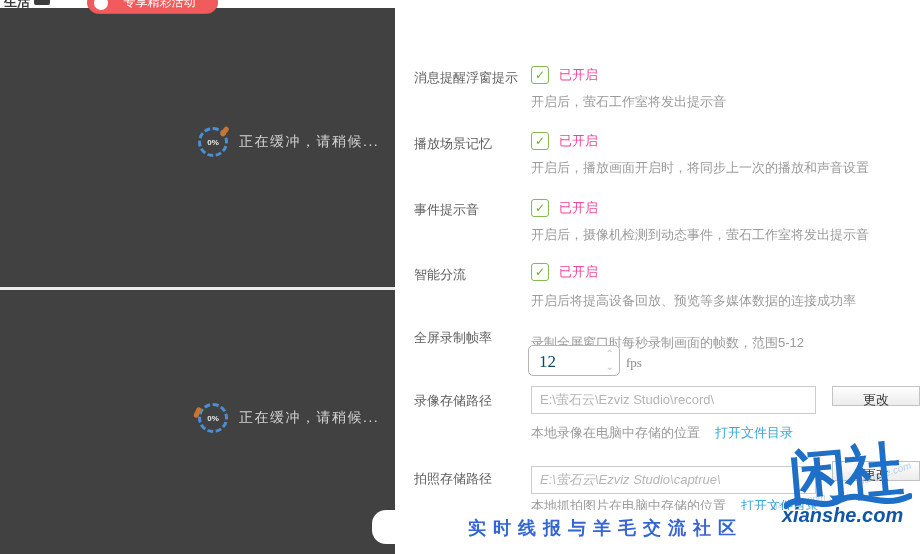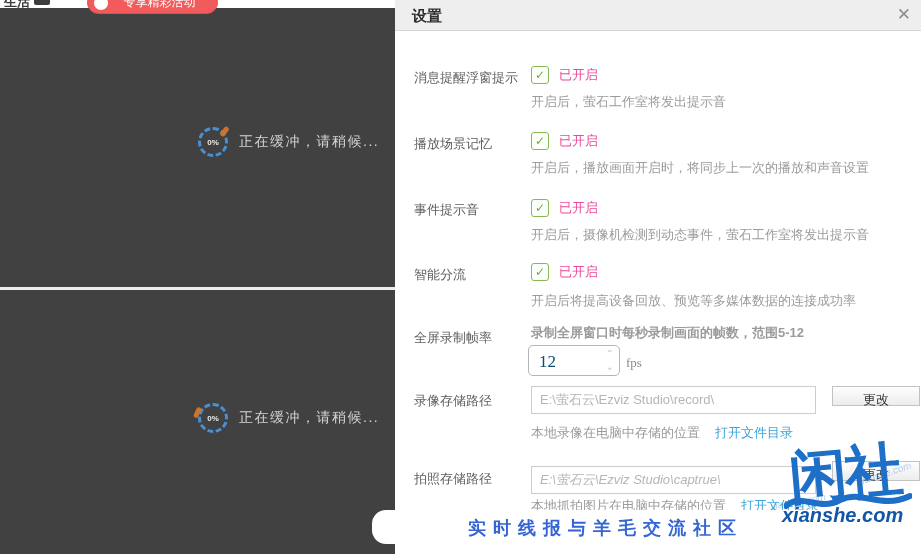--- a/index.html
+++ b/index.html
@@ -111,24 +111,20 @@
 
 <div class="abs buffer-row" style="left:198px;top:403px;">
   <div class="spinner">
     <span class="pct">0%</span>
     <span class="orange-tick tick-w"></span>
   </div>
   <span class="buffer-text">正在缓冲，请稍候...</span>
 </div>
 
 <div class="abs settings">
-  <div class="dlg-header">
-    <span class="dlg-title">设置</span>
-    <span class="close-btn">✕</span>
-  </div>
 
   <div class="row-label" style="top:69px;">消息提醒浮窗提示</div>
   <div class="check-line" style="top:66px;">
     <span class="checkbox">✓</span>
     <span class="status-text">已开启</span>
   </div>
   <div class="row-desc" style="top:93px;">开启后，萤石工作室将发出提示音</div>
 
   <div class="row-label" style="top:135px;">播放场景记忆</div>
   <div class="check-line" style="top:132px;">
@@ -145,21 +141,21 @@
   <div class="row-desc" style="top:226px;">开启后，摄像机检测到动态事件，萤石工作室将发出提示音</div>
 
   <div class="row-label" style="top:266px;">智能分流</div>
   <div class="check-line" style="top:263px;">
     <span class="checkbox">✓</span>
     <span class="status-text">已开启</span>
   </div>
   <div class="row-desc" style="top:292px;">开启后将提高设备回放、预览等多媒体数据的连接成功率</div>
 
   <div class="row-label" style="top:329px;">全屏录制帧率</div>
-  <div class="row-desc" style="top:324px;font-weight:bold;">录制全屏窗口时每秒录制画面的帧数，范围5-12</div>
+  <div class="row-desc" style="top:334px;">录制全屏窗口时每秒录制画面的帧数，范围5-12</div>
   <div class="num-input">
     <input value="12" style="">
     <span class="spin-col">
       <span>⌃</span>
       <span>⌄</span>
     </span>
   </div>
   <div class="unit-label">fps</div>
 
   <div class="row-label" style="top:392px;">录像存储路径</div>

